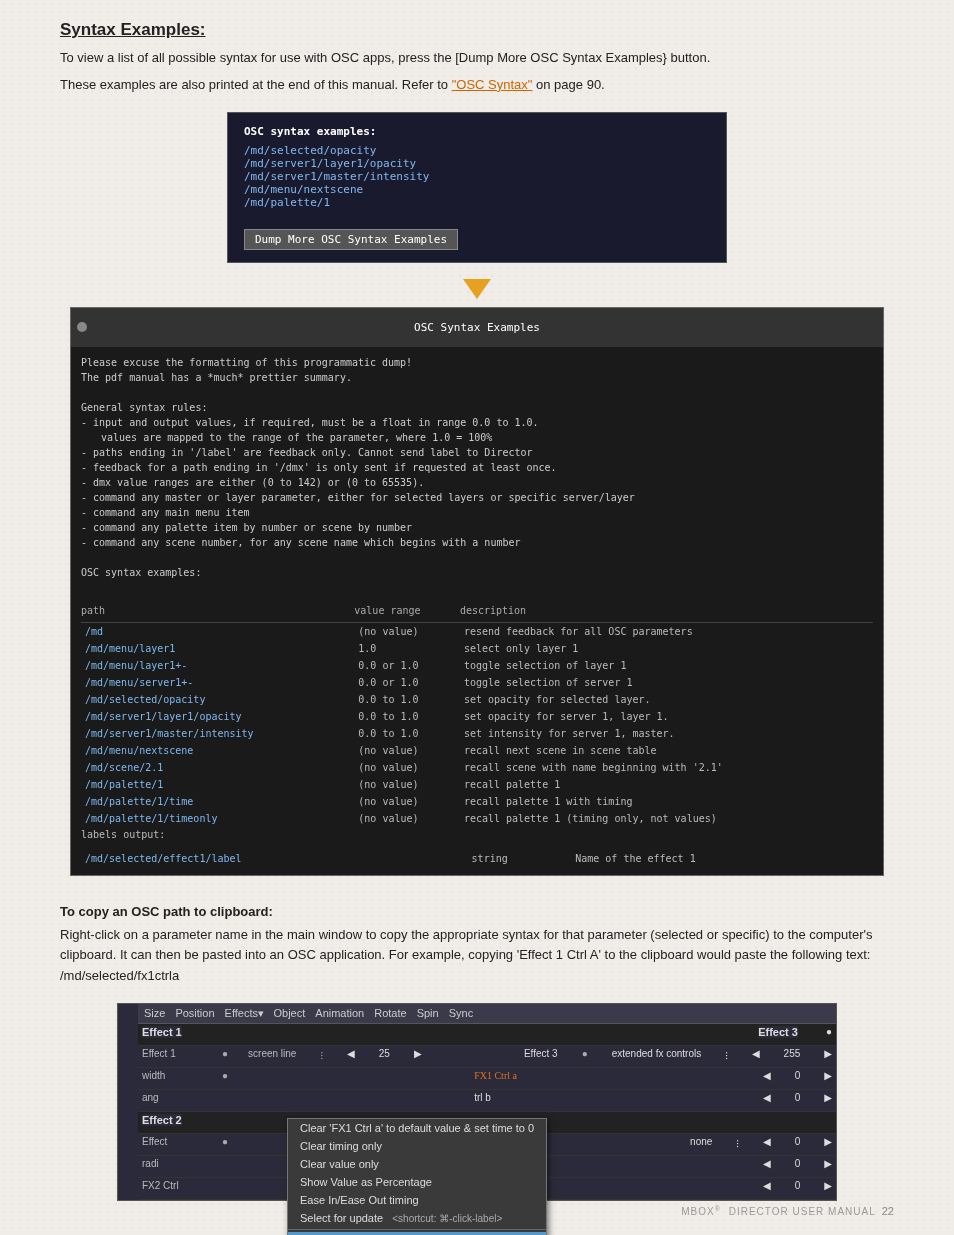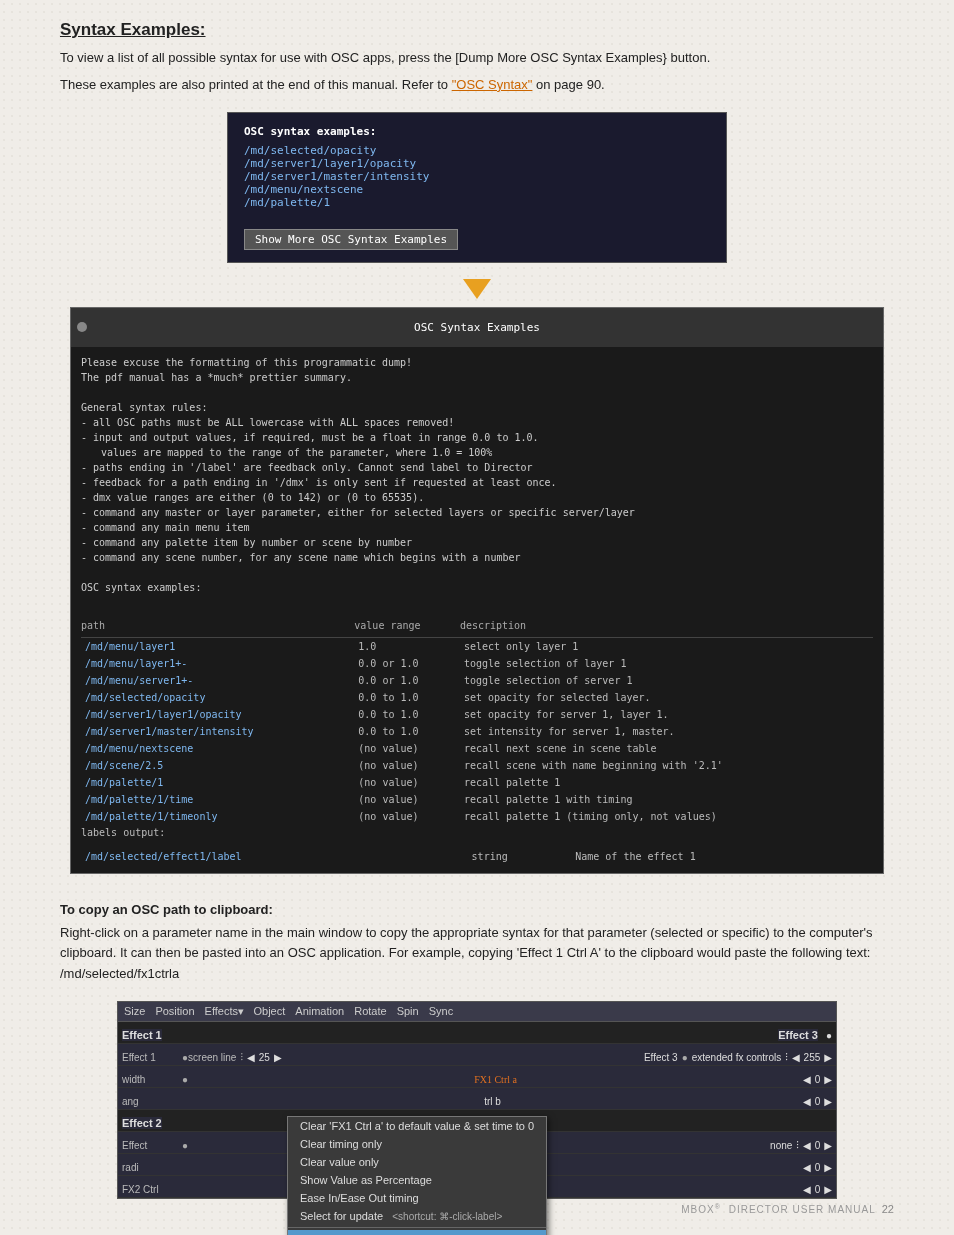--- a/index.html
+++ b/index.html
@@ -187,41 +187,42 @@
       justify-content: center;
       margin: 16px 0;
     }
 
     .ui-panel {
       background: #2a2a3a;
       border: 1px solid #555;
       width: 720px;
       font-size: 11px;
       color: #ddd;
+      padding-left: 20px;
     }
 
     .ui-toolbar {
       background: #3a3a4a;
       display: flex;
       align-items: center;
       padding: 3px 6px;
       gap: 10px;
       border-bottom: 1px solid #555;
       flex-wrap: wrap;
     }
 
     .ui-toolbar-label {
       color: #ccc;
     }
 
     .ui-row {
       display: flex;
-      align-items: flex-end;
+      align-items: flex-start;
       padding: 2px 4px;
-      gap: 0;
+      gap: 20px;
       border-bottom: 1px solid #333;
       min-height: 22px;
       font-size: 10px;
     }
 
     .ui-row-label-sm {
       width: 60px;
       color: #bbb;
     }
 
@@ -312,40 +313,39 @@
 
   <div class="osc-panel-container">
     <div class="osc-panel">
       <div class="panel-title">OSC syntax examples:</div>
       <span class="osc-path">/md/selected/opacity</span>
       <span class="osc-path">/md/server1/layer1/opacity</span>
       <span class="osc-path">/md/server1/master/intensity</span>
       <span class="osc-path">/md/menu/nextscene</span>
       <span class="osc-path">/md/palette/1</span>
       <div style="margin-top:10px;">
-        <button class="dump-btn">Show More OSC Syntax Examples</button>
+        <button class="dump-btn">Dump More OSC Syntax Examples</button>
       </div>
     </div>
   </div>
 
   <div class="arrow-down">
     <div class="arrow-down-shape"></div>
   </div>
 
   <div class="osc-examples-window">
     <div class="osc-examples-titlebar">
       <span class="close-btn"></span>
       <span>OSC Syntax Examples</span>
     </div>
     <div class="osc-examples-body">
       <div>Please excuse the formatting of this programmatic dump!</div>
       <div>The pdf manual has a *much* prettier summary.</div>
       <br>
       <div>General syntax rules:</div>
-      <div>- all OSC paths must be ALL lowercase with ALL spaces removed!</div>
       <div>- input and output values, if required, must be a float in range 0.0 to 1.0.</div>
       <div class="indent-text">  values are mapped to the range of the parameter, where 1.0 = 100%</div>
       <div>- paths ending in '/label' are feedback only.  Cannot send label to Director</div>
       <div>- feedback for a path ending in '/dmx' is only sent if requested at least once.</div>
       <div>- dmx value ranges are either (0 to 142) or (0 to 65535).</div>
       <div>- command any master or layer parameter, either for selected layers or specific server/layer</div>
       <div>- command any main menu item</div>
       <div>- command any palette item by number or scene by number</div>
       <div>- command any scene number, for any scene name which begins with a number</div>
       <br>
@@ -353,20 +353,25 @@
       <br>
       <table class="osc-table">
         <thead>
           <tr>
             <th>path</th>
             <th>value range</th>
             <th>description</th>
           </tr>
         </thead>
         <tbody id="osc-table-body">
+        <tr>
+              <td class="path-blue">/md</td>
+              <td>(no value)</td>
+              <td>resend feedback for all OSC parameters</td>
+            </tr>
             <tr>
               <td class="path-blue">/md/menu/layer1</td>
               <td>1.0</td>
               <td>select only layer 1</td>
             </tr>
             <tr>
               <td class="path-blue">/md/menu/layer1+-</td>
               <td>0.0 or 1.0</td>
               <td>toggle selection of layer 1</td>
             </tr>
@@ -389,21 +394,21 @@
               <td class="path-blue">/md/server1/master/intensity</td>
               <td>0.0 to 1.0</td>
               <td>set intensity for server 1, master.</td>
             </tr>
             <tr>
               <td class="path-blue">/md/menu/nextscene</td>
               <td>(no value)</td>
               <td>recall next scene in scene table</td>
             </tr>
             <tr>
-              <td class="path-blue">/md/scene/2.5</td>
+              <td class="path-blue">/md/scene/2.1</td>
               <td>(no value)</td>
               <td>recall scene with name beginning with '2.1'</td>
             </tr>
             <tr>
               <td class="path-blue">/md/palette/1</td>
               <td>(no value)</td>
               <td>recall palette 1</td>
             </tr>
             <tr>
               <td class="path-blue">/md/palette/1/time</td>

